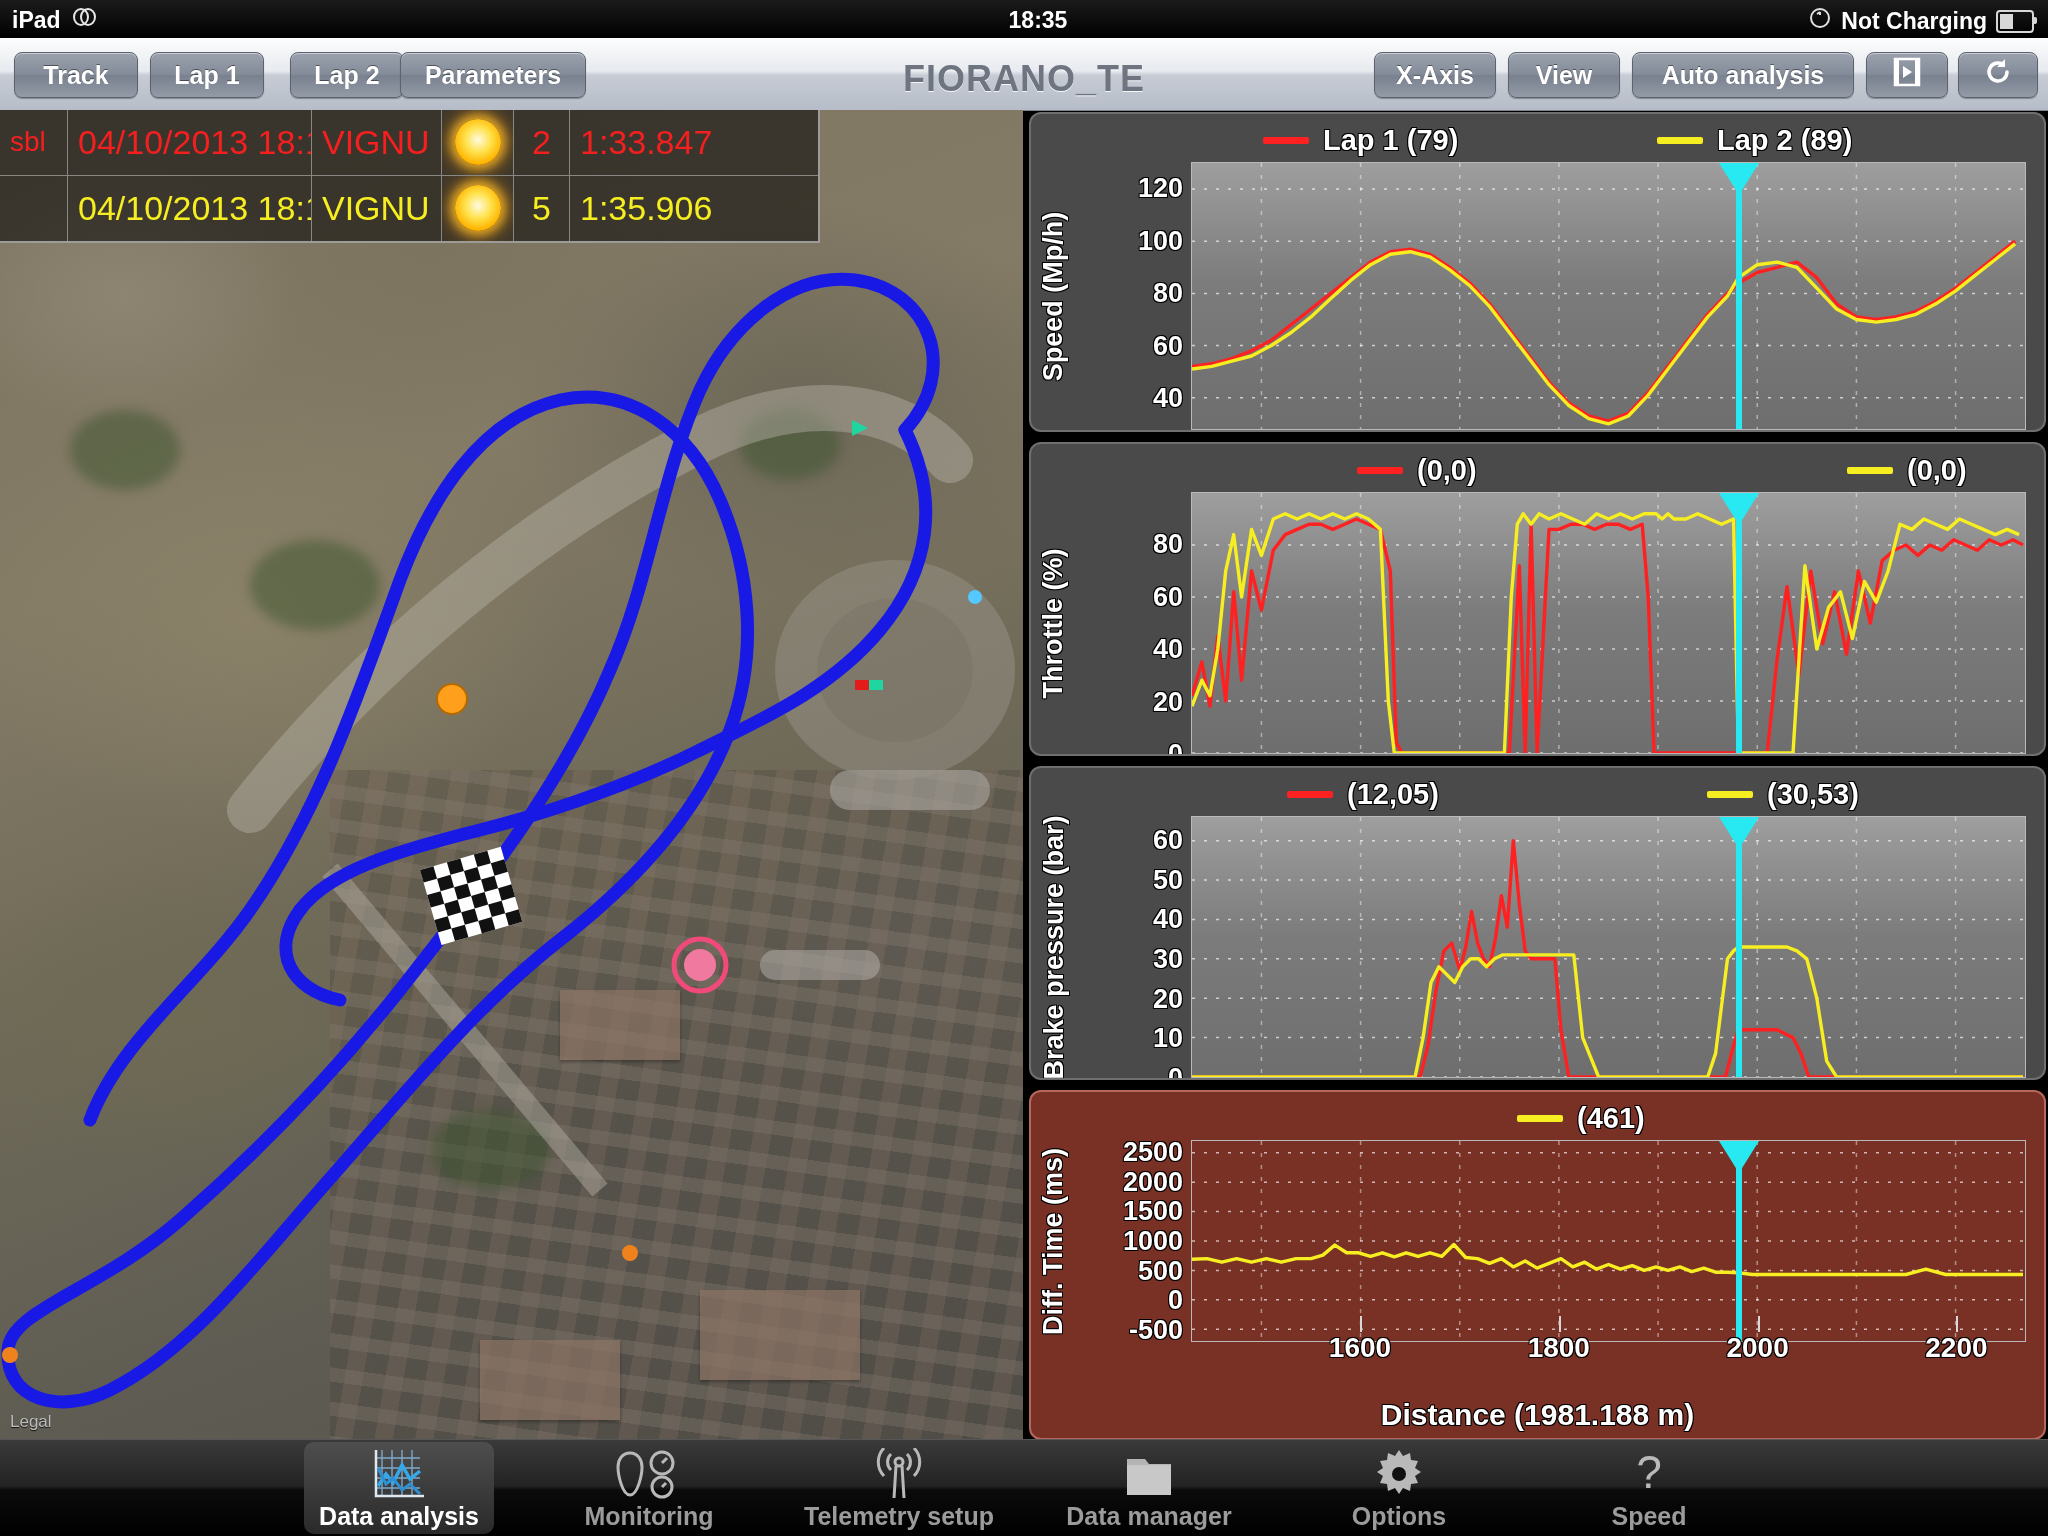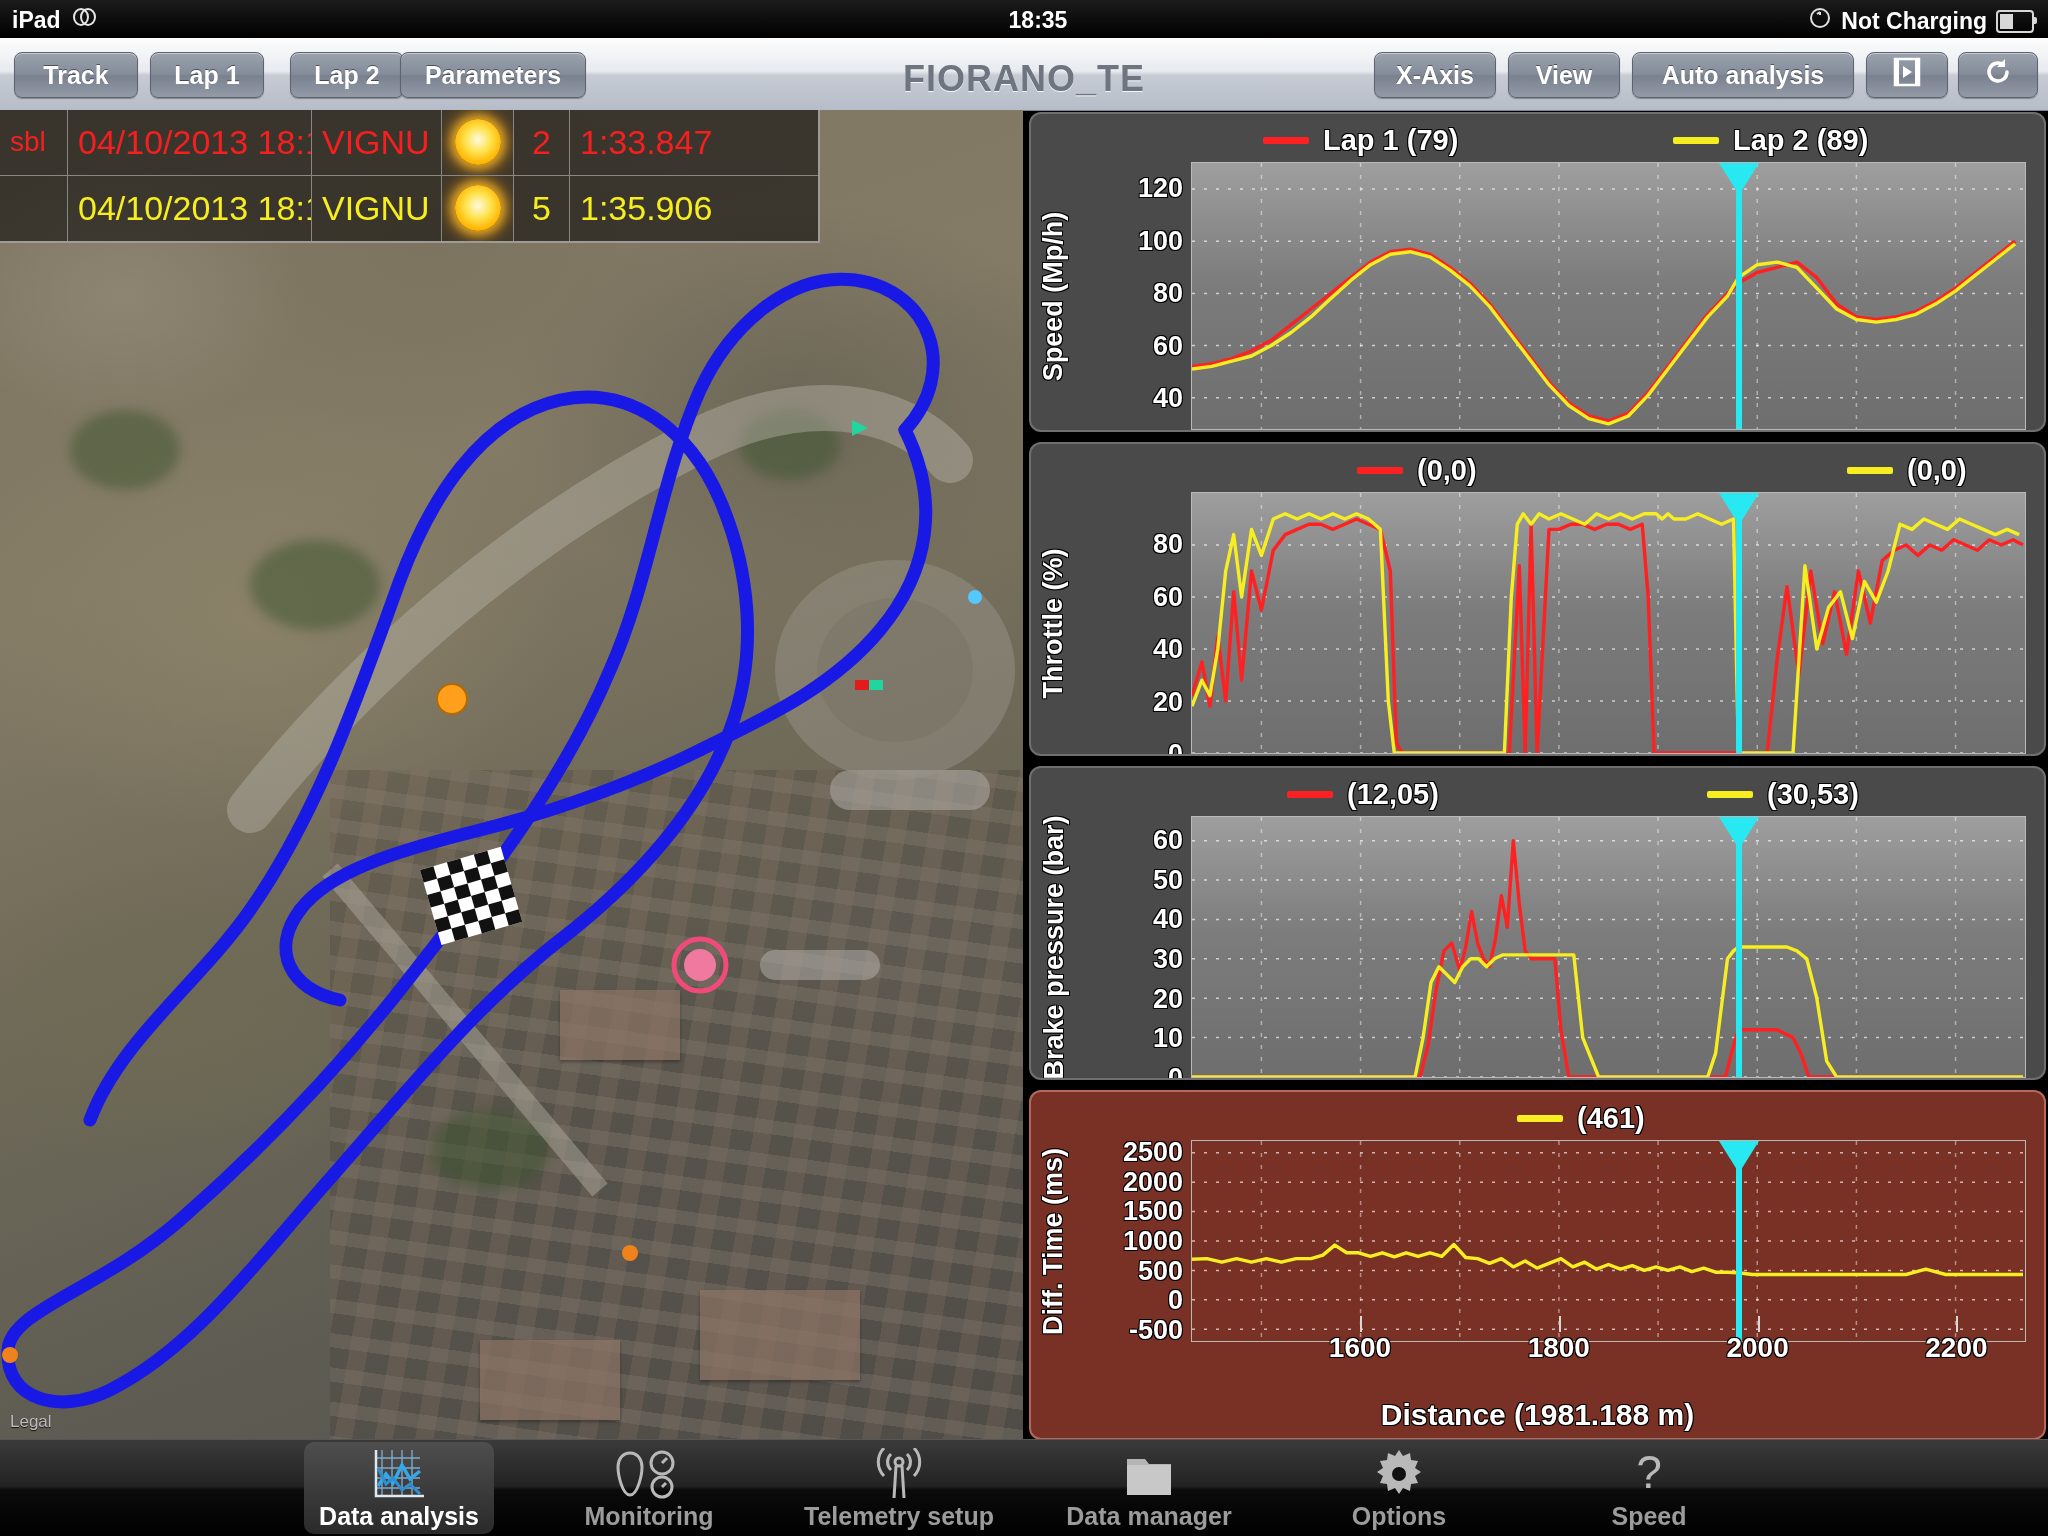--- a/index.html
+++ b/index.html
@@ -282,21 +282,21 @@
 </div>
 
 <div id="charts">
 
   <div class="panel" id="panel-speed" style="top:0;height:320px;">
     <div class="legendrow">
       <div class="lg" style="left:216px;">
         <span class="swatch" style="background:#ff2121"></span>
         <span>Lap 1 (79)</span>
         </div>
-      <div class="lg" style="left:626px;">
+      <div class="lg" style="left:610px;">
         <span class="swatch" style="background:#f6ee20"></span>
         <span>Lap 2 (89)</span>
         </div>
     </div>
     <div class="plotwrap">
       <div class="ylab">
           <span>Speed (Mp/h)</span>
         </div>
       <div class="ticks" id="ticks-speed" style="left:40px;">
           <b style="top: 88.2353%;">40</b>

